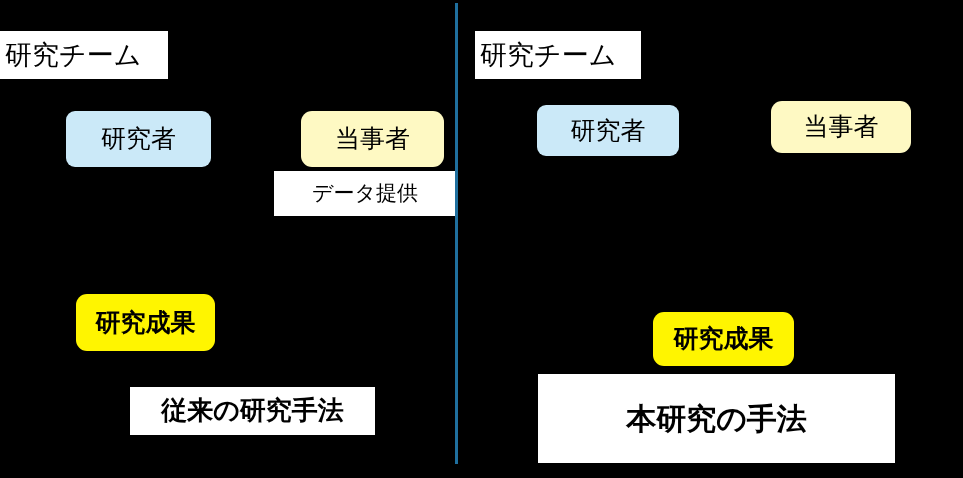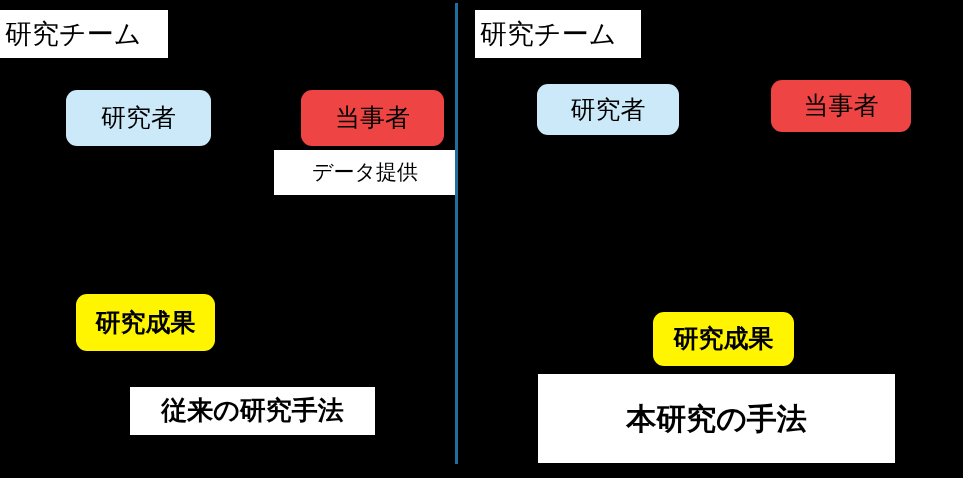--- a/index.html
+++ b/index.html
@@ -37,25 +37,25 @@
   .label-box {
     background: #FFFFFF;
     border-radius: 0;
   }
 
   
   .pill {
     border-radius: 11px;
   }
 
-  .fill-blue   { background: #CBE9F8; }
-  .fill-green  { background: #ef4444; }
+  .fill-blue   { background: #CBE9F8; border-radius: 9px; }
+  .fill-green  { background: #fef9c3; }
   .fill-yellow { background: #FFF500; }
 
-  .t-regular { font-weight: 400; }
+  .t-regular { font-weight: 400; margin-top: 21px; }
   .t-bold    { font-weight: 700; }
 
   
   #divider {
     position: absolute;
     background: #1F6F9E;
   }
 
   
   #team-label-left   { left: 0px;   top: 10px;  width: 168px; height: 48px; font-size: 27px; justify-content: flex-start; padding-left: 5px; }

